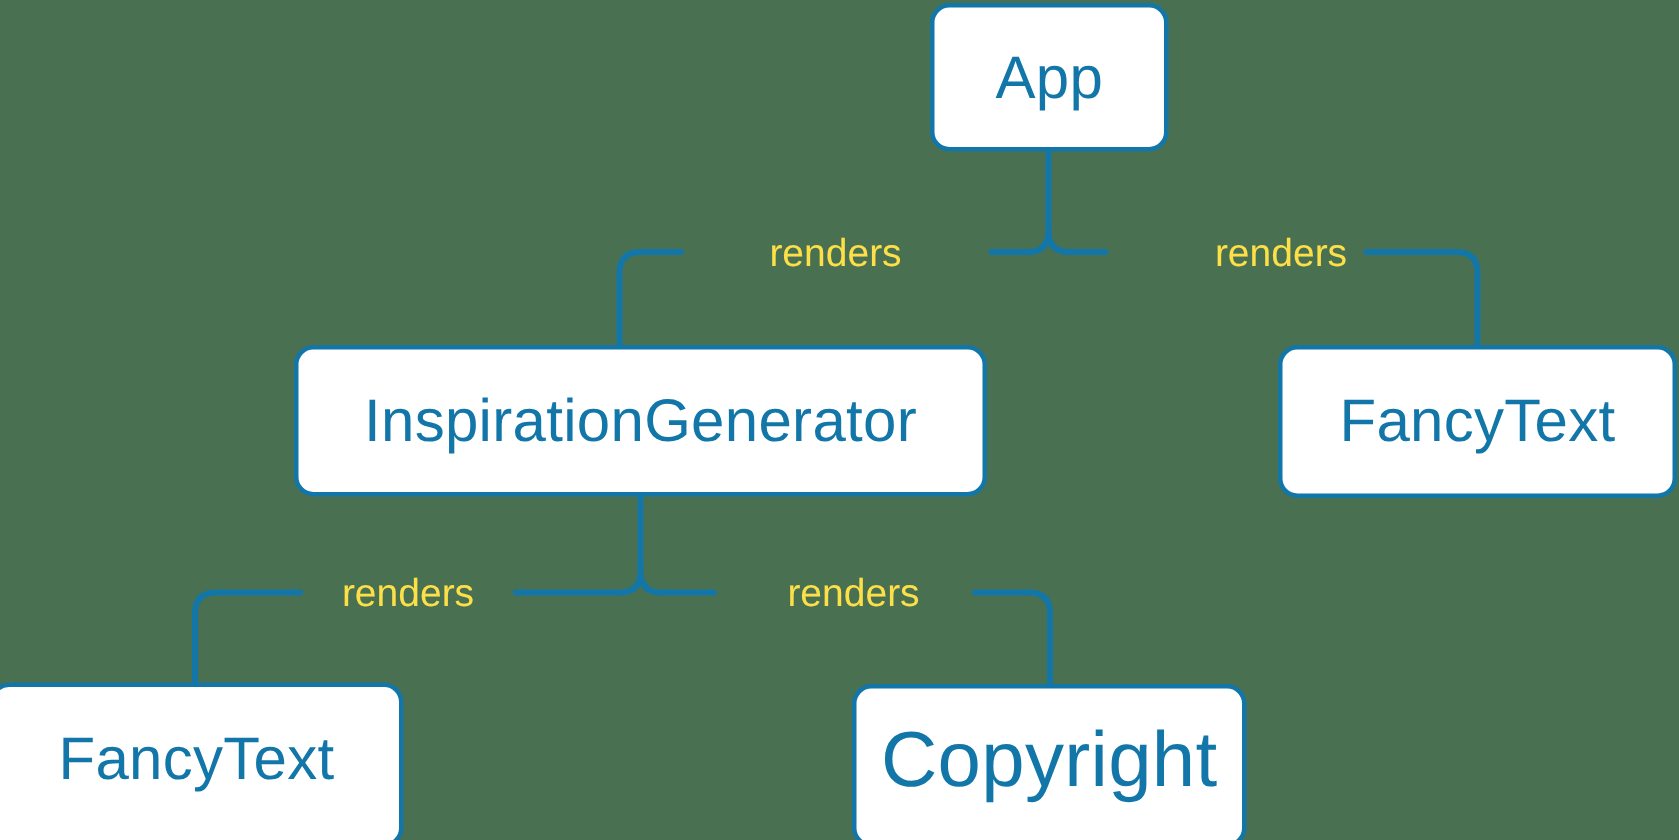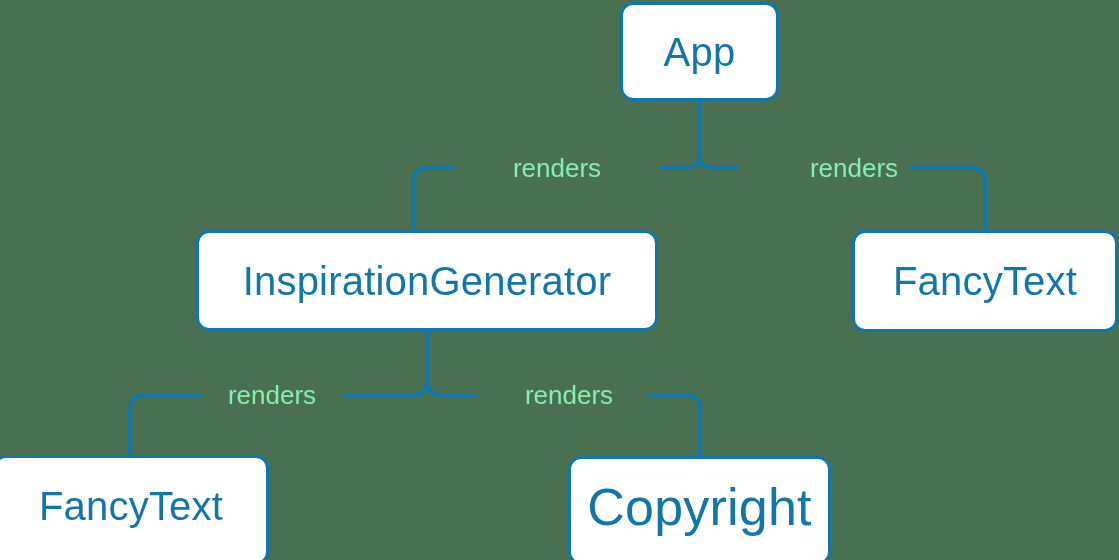--- a/index.html
+++ b/index.html
@@ -51,21 +51,21 @@
   #node-fancytext-right .node-label { font-size: 40px; }
 
   #node-fancytext-bottom { left: -7px; top: 455px; width: 276px; height: 110px; }
   #node-fancytext-bottom .node-label { font-size: 40px; position: relative; top: -4px; }
 
   #node-copyright { left: 568px; top: 456px; width: 263px; height: 109px; }
   #node-copyright .node-label { font-size: 52px; position: relative; top: -4px; }
 
   .edge-label {
     position: absolute;
-    color: #86efac;
+    color: #fde047;
     font-size: 26px;
     line-height: 1;
     white-space: nowrap;
     z-index: 3;
     transform: translate(-50%, -50%);
   }
 </style>
 </head>
 <body>
 

